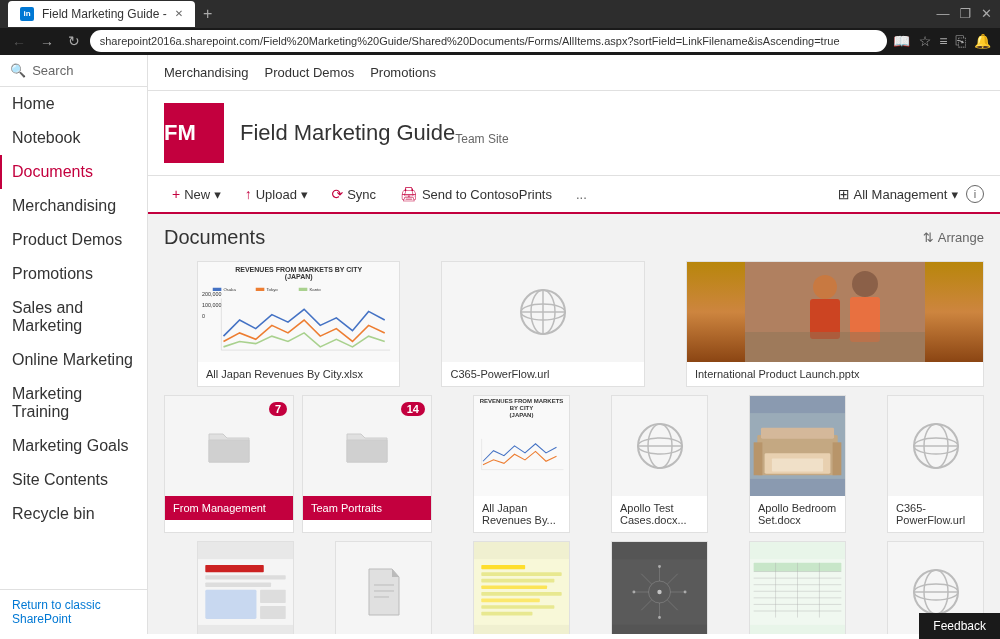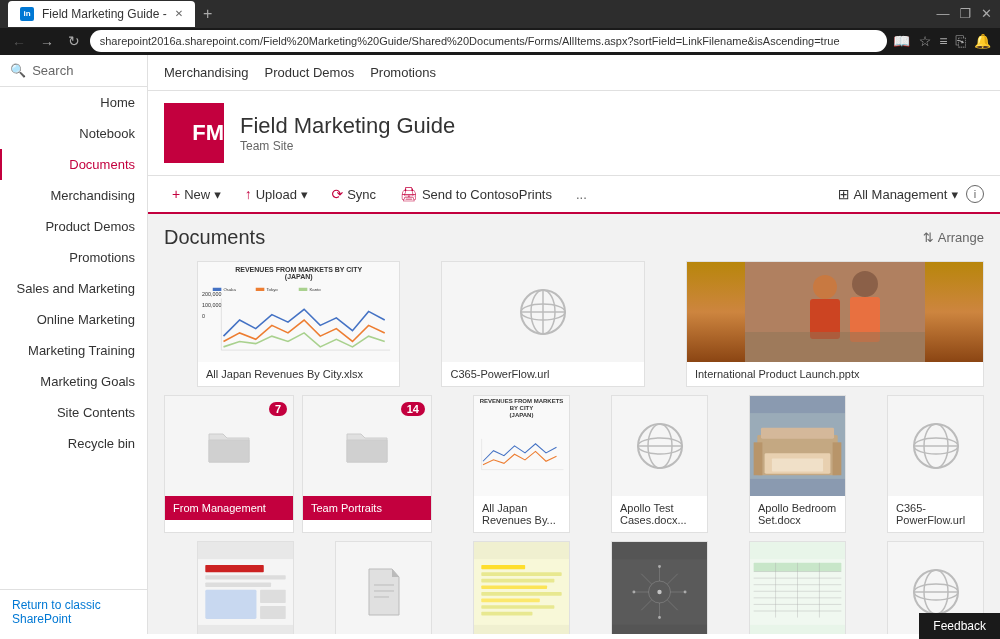--- a/index.html
+++ b/index.html
@@ -18,35 +18,35 @@
     .address-bar { flex: 1; background: #fff; border-radius: 12px; height: 22px; display: flex; align-items: center; padding: 0 10px; font-size: 11px; color: #333; }
     .browser-icons { display: flex; gap: 8px; color: #aaa; font-size: 14px; }
 
     
     .main-layout { display: flex; height: calc(639px - 60px); }
 
     
     .sidebar { width: 148px; background: #fff; border-right: 1px solid #e0e0e0; display: flex; flex-direction: column; overflow: hidden; }
     .sidebar-search { padding: 8px 10px; border-bottom: 1px solid #e0e0e0; display: flex; align-items: center; gap: 6px; color: #666; font-size: 13px; cursor: pointer; }
     .sidebar-nav { flex: 1; overflow-y: auto; }
-    .sidebar-item { padding: 8px 12px; font-size: 13px; color: #333; cursor: pointer; text-align: right; }
+    .sidebar-item { padding: 8px 12px; font-size: 16px; color: #333; cursor: pointer; }
     .sidebar-item.active { color: #c3003e; border-left: 2px solid #c3003e; padding-left: 10px; }
     .sidebar-footer { padding: 8px 12px; font-size: 12px; color: #0078d4; cursor: pointer; border-top: 1px solid #e0e0e0; }
 
     
     .content-area { flex: 1; display: flex; flex-direction: column; overflow: hidden; }
 
     
     .top-nav { background: #fff; border-bottom: 1px solid #e0e0e0; display: flex; align-items: center; padding: 0 16px; height: 36px; gap: 16px; }
     .top-nav-item { font-size: 13px; color: #333; cursor: pointer; padding: 8px 0; }
 
     
     .site-header { background: #fff; padding: 12px 16px; display: flex; align-items: center; gap: 16px; border-bottom: 1px solid #e0e0e0; }
-    .site-logo { width: 60px; height: 60px; background: #c3003e; display: flex; align-items: center; justify-content: flex-end; color: white; font-size: 22px; font-weight: bold; flex-shrink: 0; }
-    .site-info { display: flex; flex-direction: column; }
+    .site-logo { width: 60px; height: 60px; background: #c3003e; display: flex; align-items: center; justify-content: flex-start; color: white; font-size: 22px; font-weight: bold; flex-shrink: 0; }
+    .site-info { display: flex; flex-direction: row; align-items: flex-end; }
     .site-title { font-size: 22px; font-weight: 300; color: #333; }
     .site-subtitle { font-size: 12px; color: #666; }
 
     
     .toolbar { background: #fff; padding: 6px 16px; display: flex; align-items: center; gap: 8px; border-bottom: 2px solid #c3003e; }
     .toolbar-btn { display: flex; align-items: center; gap: 4px; padding: 4px 8px; font-size: 13px; color: #333; cursor: pointer; border: none; background: none; }
     .toolbar-btn .icon { color: #c3003e; font-size: 14px; }
     .toolbar-more { padding: 4px 8px; cursor: pointer; color: #666; }
     .toolbar-right { margin-left: auto; display: flex; align-items: center; gap: 8px; }
     .all-docs-btn { display: flex; align-items: center; gap: 4px; font-size: 13px; color: #333; cursor: pointer; }

